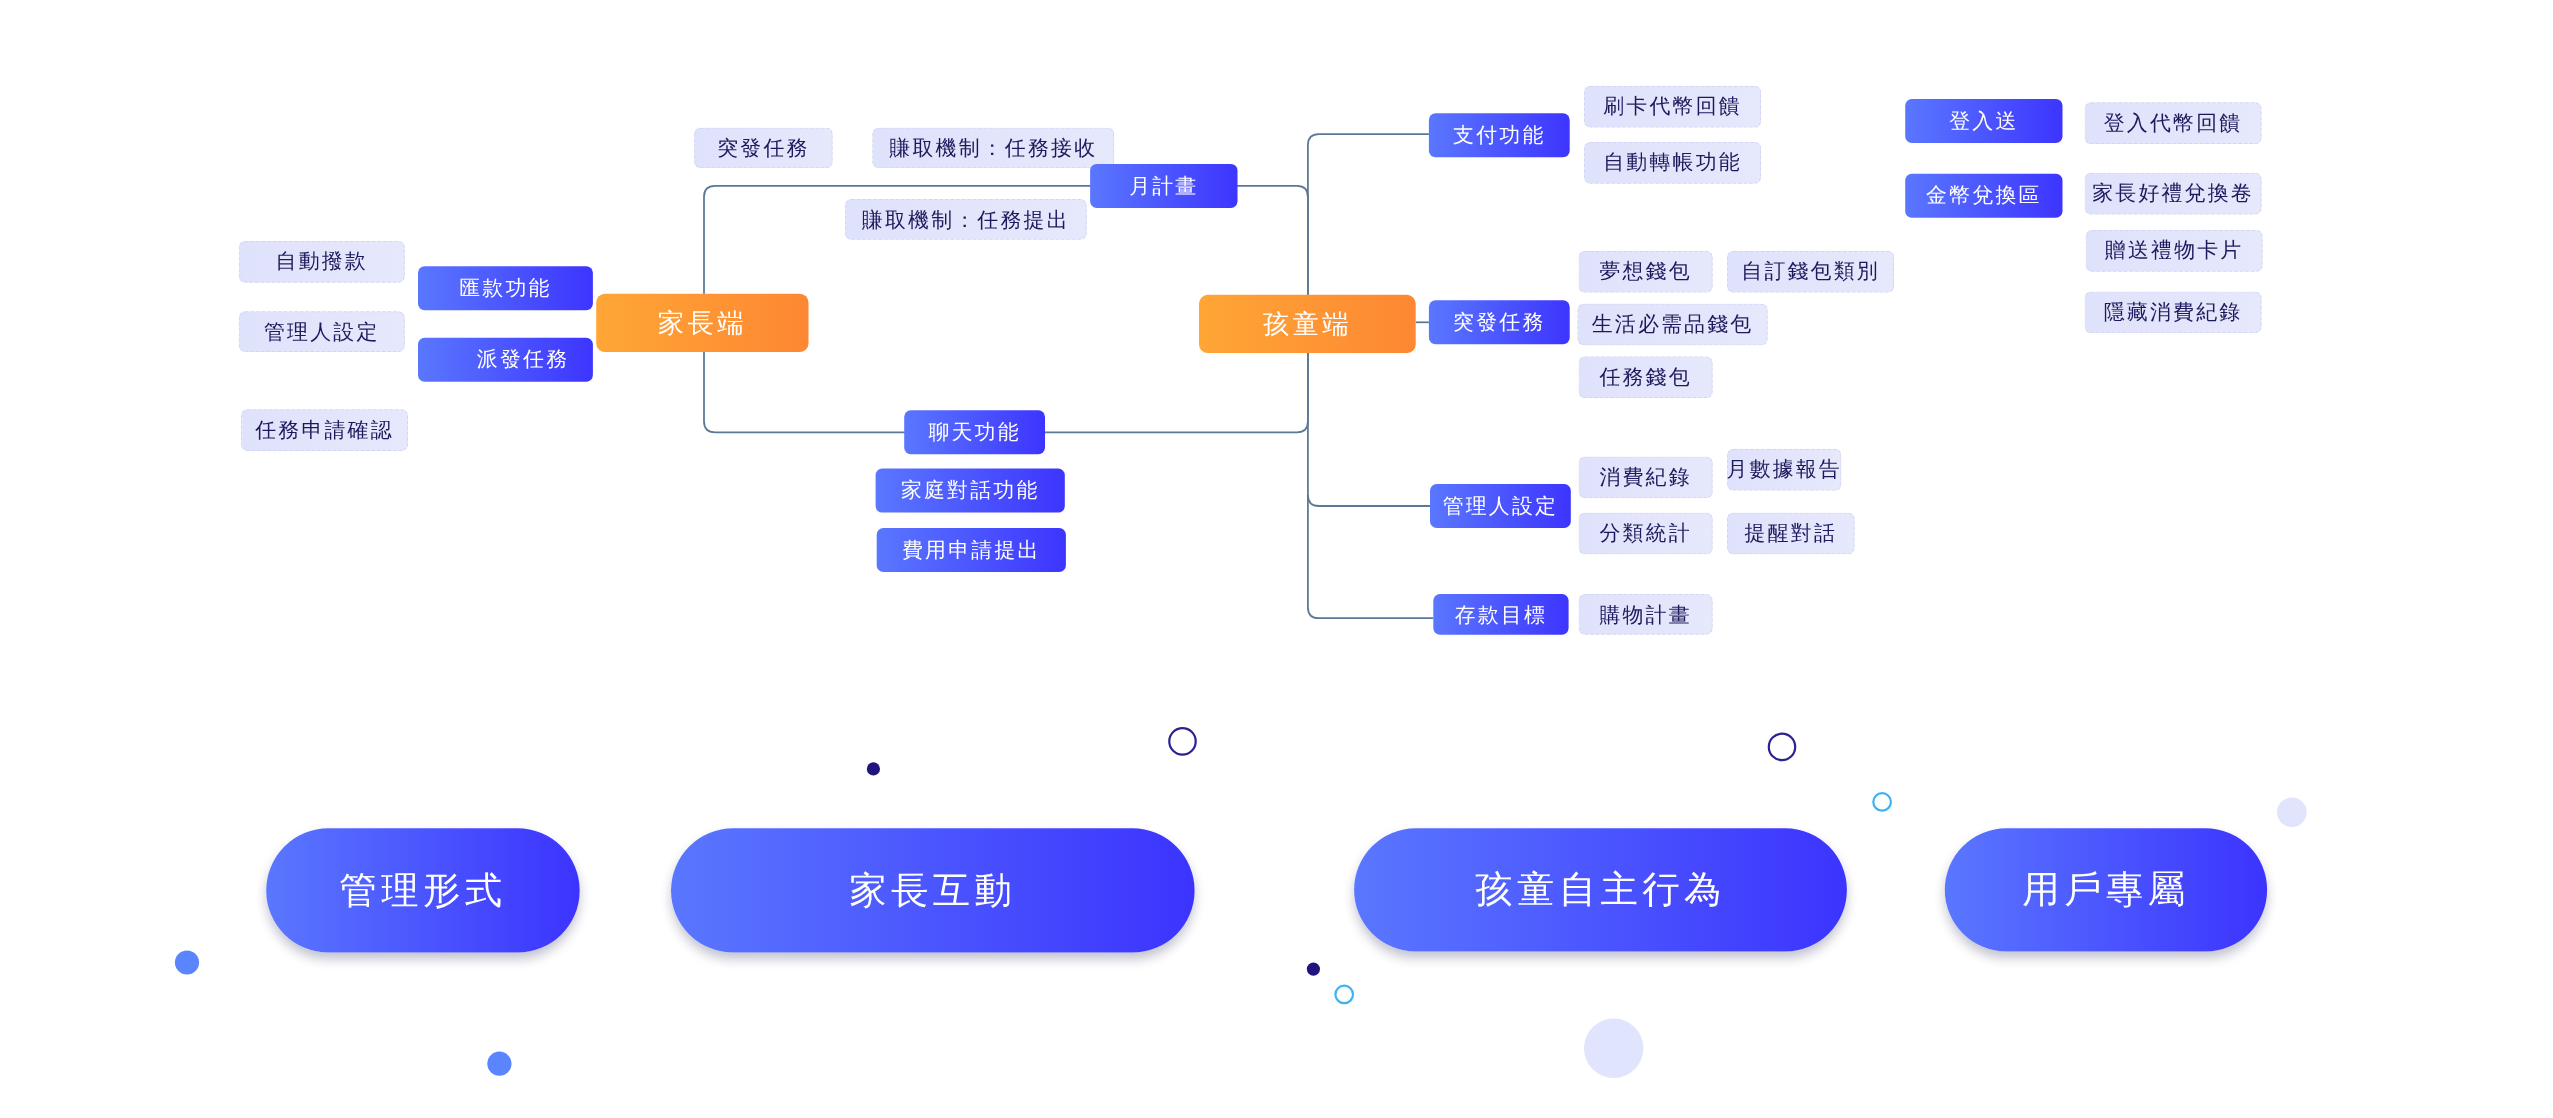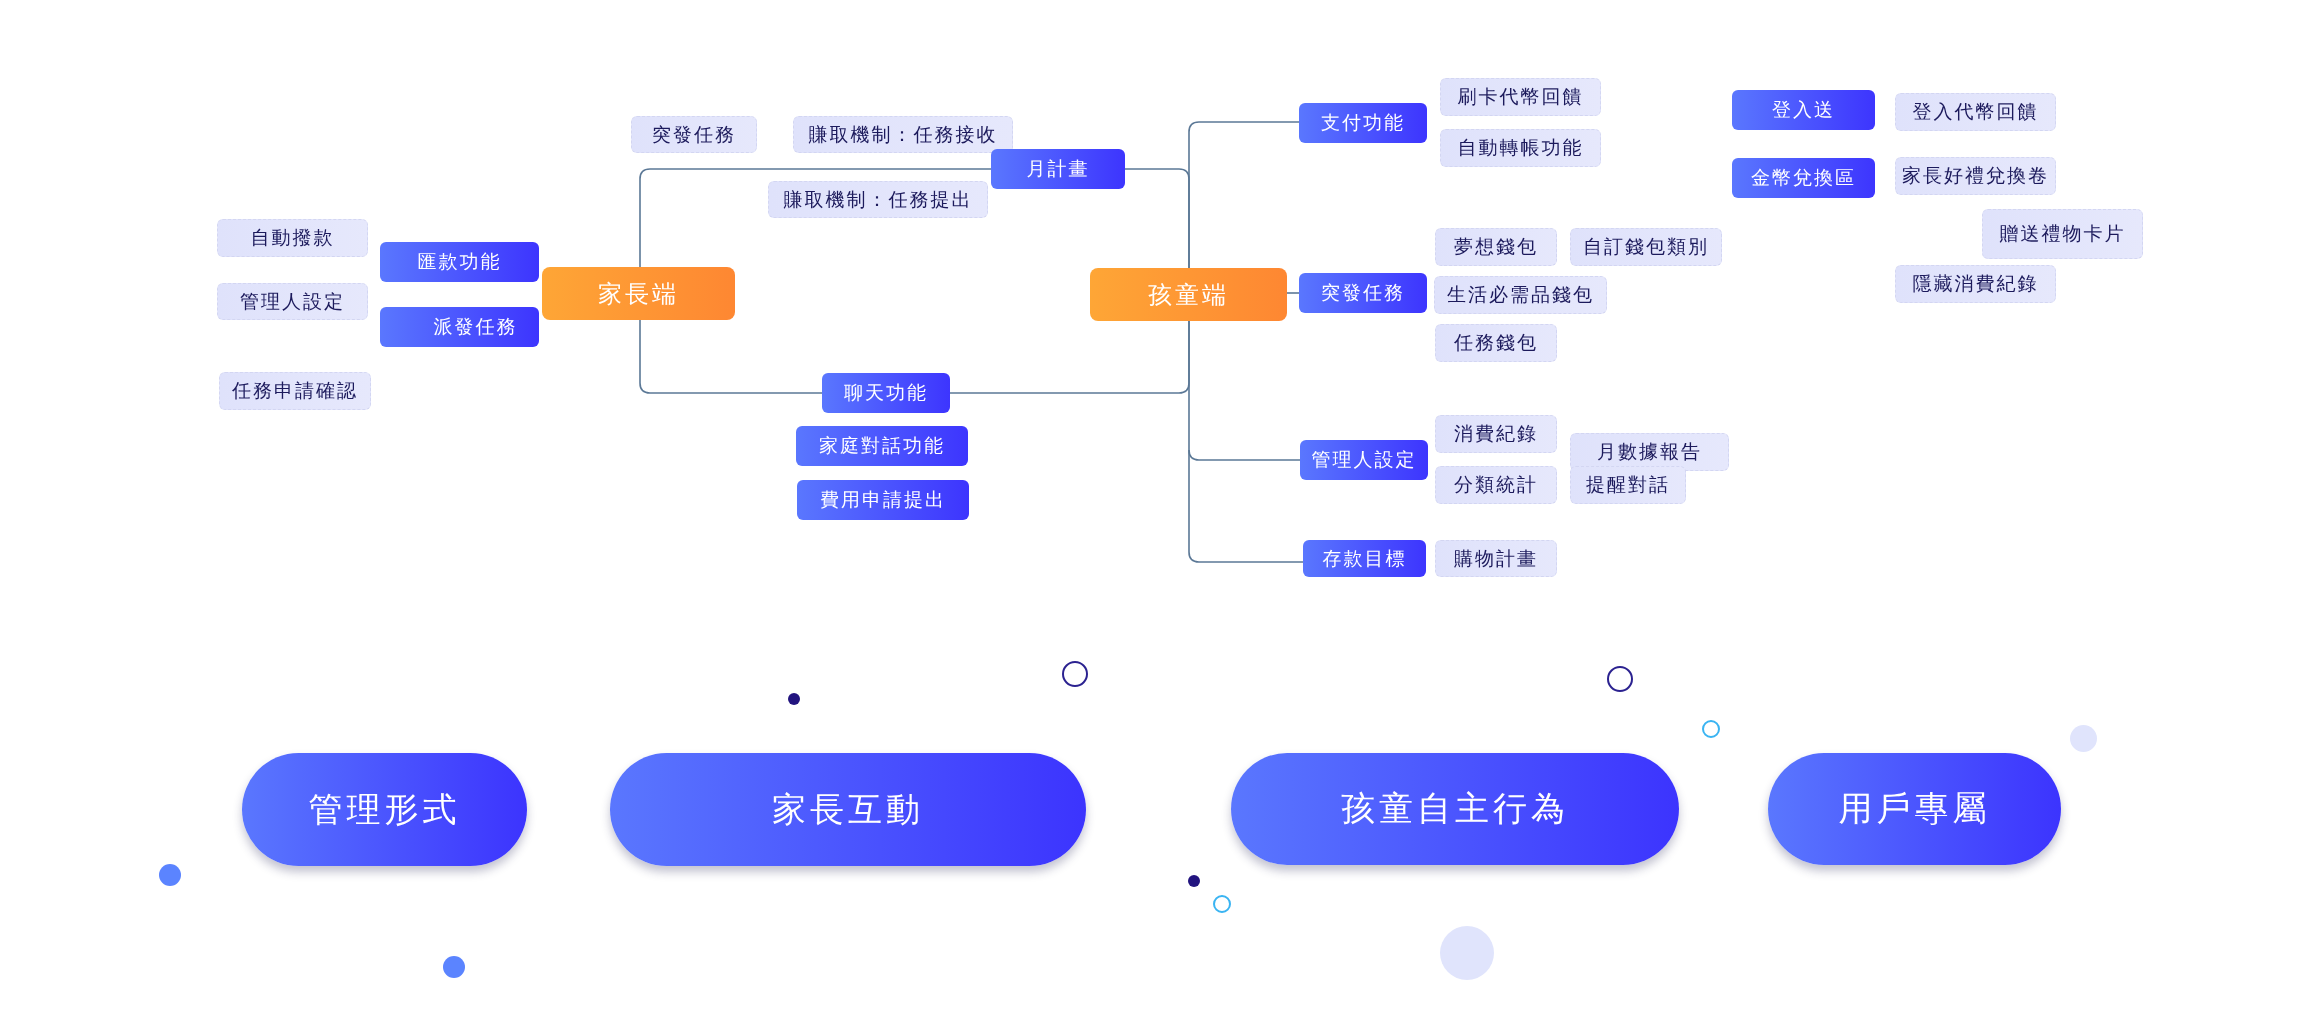--- a/index.html
+++ b/index.html
@@ -58,32 +58,32 @@
 <div class="node leaf" style="left:1440px;top:129px;width:161px;height:38px;">自動轉帳功能</div>
 
 <div class="node branch" style="left:1299px;top:273px;width:128px;height:40px;">突發任務</div>
 <div class="node leaf" style="left:1435px;top:228px;width:122px;height:38px;">夢想錢包</div>
 <div class="node leaf" style="left:1570px;top:228px;width:152px;height:38px;">自訂錢包類別</div>
 <div class="node leaf" style="left:1434px;top:276px;width:173px;height:38px;">生活必需品錢包</div>
 <div class="node leaf" style="left:1435px;top:324px;width:122px;height:38px;">任務錢包</div>
 
 <div class="node branch" style="left:1300px;top:440px;width:128px;height:40px;">管理人設定</div>
 <div class="node leaf" style="left:1435px;top:415px;width:122px;height:38px;">消費紀錄</div>
-<div class="node leaf" style="left:1570px;top:433px;width:159px;height:38px;">月數據報告</div>
+<div class="node leaf" style="left:1570px;top:408px;width:104px;height:38px;">月數據報告</div>
 <div class="node leaf" style="left:1435px;top:466px;width:122px;height:38px;">分類統計</div>
 <div class="node leaf" style="left:1570px;top:466px;width:116px;height:38px;">提醒對話</div>
 
 <div class="node branch" style="left:1303px;top:540px;width:123px;height:37px;">存款目標</div>
 <div class="node leaf" style="left:1435px;top:540px;width:122px;height:37px;">購物計畫</div>
 
 <div class="node branch" style="left:1732px;top:90px;width:143px;height:40px;">登入送</div>
 <div class="node leaf" style="left:1895px;top:93px;width:161px;height:38px;">登入代幣回饋</div>
 <div class="node branch" style="left:1732px;top:158px;width:143px;height:40px;">金幣兌換區</div>
 <div class="node leaf" style="left:1895px;top:157px;width:161px;height:38px;">家長好禮兌換卷</div>
-<div class="node leaf" style="left:1982px;top:209px;width:161px;height:50px;">贈送禮物卡片</div>
+<div class="node leaf" style="left:1896px;top:209px;width:161px;height:38px;">贈送禮物卡片</div>
 <div class="node leaf" style="left:1895px;top:265px;width:161px;height:38px;">隱藏消費紀錄</div>
 
 <div class="pill" style="left:242px;top:753px;width:285px;height:113px;">管理形式</div>
 <div class="pill" style="left:610px;top:753px;width:476px;height:113px;">家長互動</div>
 <div class="pill" style="left:1231px;top:753px;width:448px;height:112px;">孩童自主行為</div>
 <div class="pill" style="left:1768px;top:753px;width:293px;height:112px;">用戶專屬</div>
 
 <div class="dot" style="left:159px;top:864px;width:22px;height:22px;background:#5b84ff;"></div>
 <div class="dot" style="left:443px;top:956px;width:22px;height:22px;background:#5b84ff;"></div>
 <div class="dot" style="left:788px;top:693px;width:12px;height:12px;background:#22147f;"></div>

